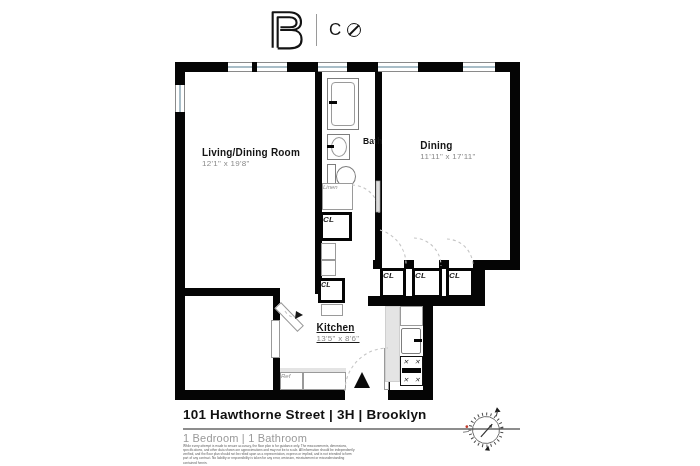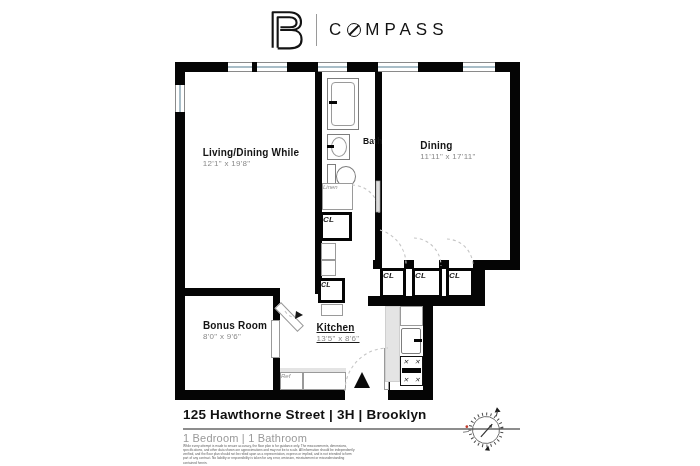--- a/index.html
+++ b/index.html
@@ -49,21 +49,20 @@
       <path d="M10.5 34 V6.5 H21 C25.5 6.5 27.5 8.5 27.5 11.5 C27.5 14 25.5 15.5 21.5 15.5 H13"></path>
       <path d="M13 18 H23 C29 18 32 21.5 32 26.5 C32 32 28 34.5 21.5 34.5 L10.5 34.5"></path>
     </g>
   </svg>
   <div class="divider"></div>
   <div id="wordmark">
     <span>C</span>
     <span class="o-glyph">
         <i></i>
       </span>
-    <span>MPASS</span>
   </div>
 </div>
 
 <div id="plan">
 
   <i class="w" style="left:0;top:0;width:53px;height:10px"></i>
   <i class="winH" style="left:53px;top:0;width:59px;height:10px"></i>
   <i class="w" style="left:77px;top:0;width:5px;height:10px"></i>
   <i class="w" style="left:112px;top:0;width:31px;height:10px"></i>
   <i class="winH" style="left:143px;top:0;width:29px;height:10px"></i>
@@ -145,41 +144,37 @@
       <path d="M 239 176 A 28 28 0 0 1 266 204"></path>
       <path d="M 272 177 A 27 27 0 0 1 298 204"></path>
       <path d="M 110 249 Q 116 258 122 253"></path>
     </g>
     <polygon points="121,249 128,253 120,257" fill="#161616"></polygon>
     <polygon points="187,310 179,326 195,326" fill="#0a0a0a"></polygon>
     <rect x="201" y="119" width="4" height="31" fill="#dcdcdc" stroke="#9a9a9a" stroke-width="0.7"></rect>
   </svg>
 
   <div class="roomlab" style="left:76px;top:85px;">
-    <b>Living/Dining While</b>
+    <b>Living/Dining Room</b>
     <span>12'1" x 19'8"</span>
   </div>
   <div class="roomlab" style="left:273px;top:78px;">
     <b>Dining</b>
     <span>11'11" x 17'11"</span>
   </div>
   <div class="roomlab" style="left:188px;top:74px;transform:none;">
     <b style="font-size:8.5px;">Bath</b>
   </div>
   <div class="roomlab" style="left:163px;top:260px;text-decoration:underline;">
     <b>Kitchen</b>
     <span>13'5" x 8'6"</span>
   </div>
-  <div class="roomlab" style="left:60px;top:258px;">
-    <b>Bonus Room</b>
-    <span>8'0" x 9'6"</span>
-  </div>
 </div>
 
-<div id="addr">125 Hawthorne Street | 3H | Brooklyn</div>
+<div id="addr">101 Hawthorne Street | 3H | Brooklyn</div>
 <div id="footrule"></div>
 <div id="summary">1 Bedroom | 1 Bathroom</div>
 <div id="disclaimer">While every attempt is made to ensure accuracy, the floor plan is for guidance only. The measurements, dimensions, specifications, and other data shown are approximations and may not be to scale. All information should be independently verified, and the floor plan should not be relied upon as a representation, express or implied, and is not intended to form part of any contract. No liability or responsibility is taken for any error, omission, misstatement or misunderstanding contained herein.</div>
 
 <svg id="rose" width="52" height="54" viewBox="0 0 52 54">
   <g transform="rotate(-8 26 28)">
     <circle cx="26" cy="28" r="16" fill="none" stroke="#4a4a4a" stroke-width="3" stroke-dasharray="1 3.3"></circle>
     <circle cx="26" cy="28" r="13.5" fill="none" stroke="#555" stroke-width="0.8"></circle>
     <line x1="20" y1="34" x2="33" y2="23" stroke="#333" stroke-width="1.2"></line>
     <polygon points="33,23 29.5,24.5 31.5,27" fill="#333"></polygon>

